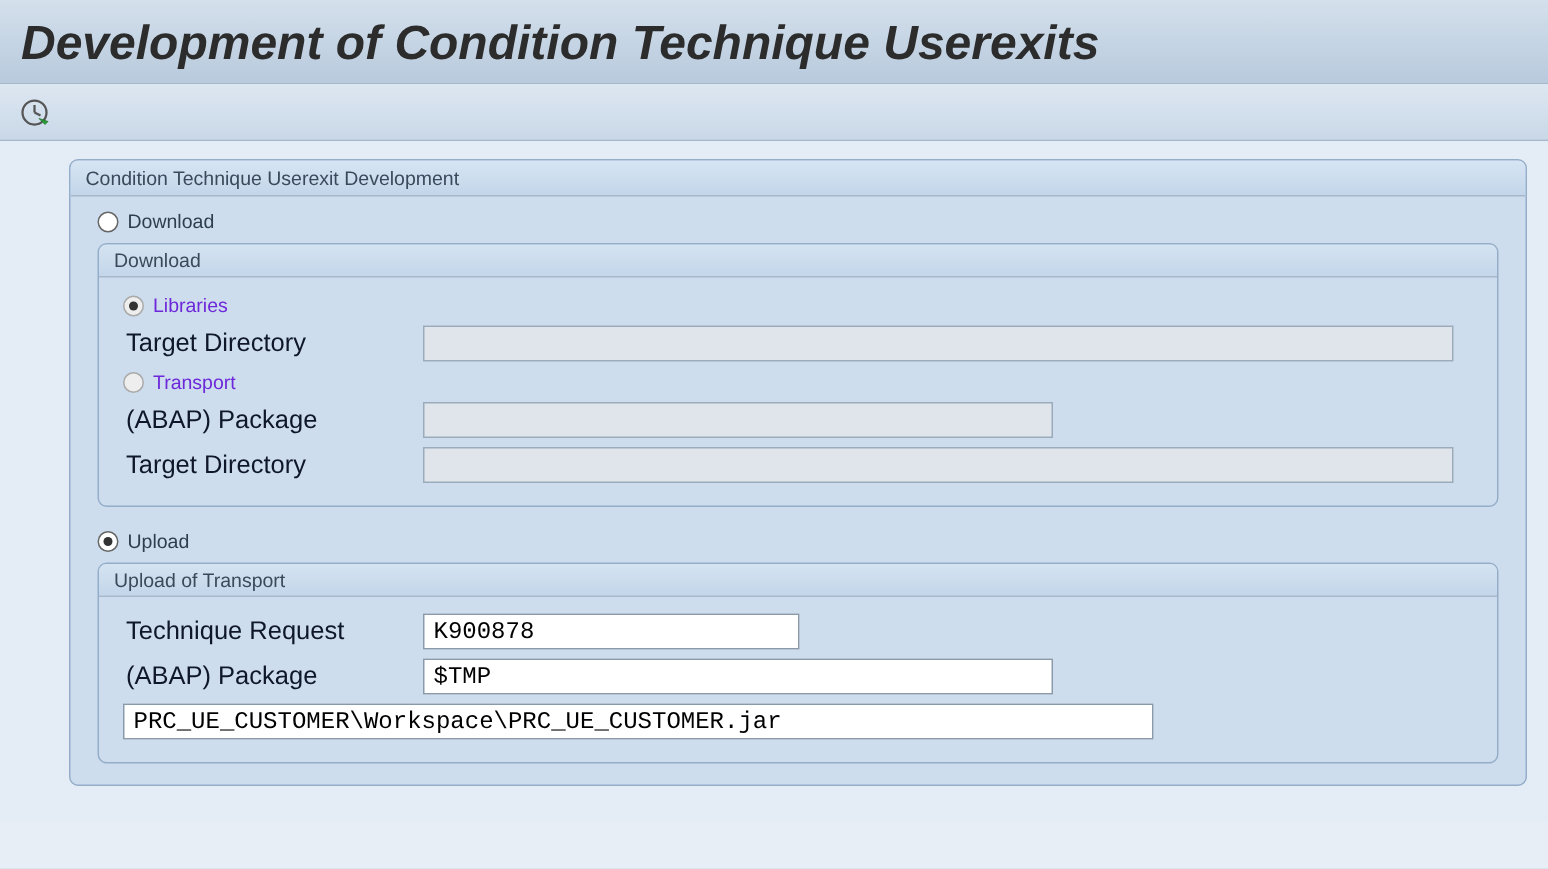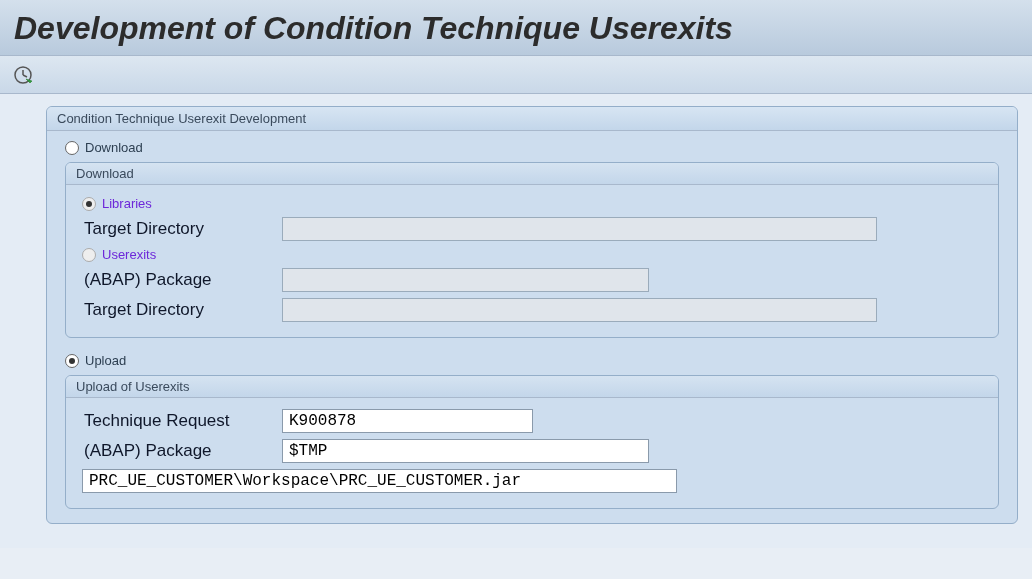--- a/index.html
+++ b/index.html
@@ -141,22 +141,22 @@
       font-family: "Courier New", monospace;
       font-size: 16px;
       height: 24px;
       line-height: 18px;
     }
     .form-input.readonly {
       background: #e0e5eb;
       border: 1px solid #9aabbb;
       color: #555;
     }
-    .w-full { width: 595px; }
-    .w-med { width: 367px; }
+    .w-full { width: 687px; }
+    .w-med { width: 420px; }
     .w-small { width: 251px; }
   </style>
 </head>
 <body>
 
 <div class="title-bar">
   <h1>Development of Condition Technique Userexits</h1>
 </div>
 
 <div class="toolbar">
@@ -188,21 +188,21 @@
             <span class="radio disabled selected"></span>
             <span class="radio-label disabled">Libraries</span>
           </div>
           <div class="form-row">
             <span class="form-label">Target Directory</span>
             <input class="form-input readonly w-full" readonly="" value="" style="">
           </div>
 
           <div class="radio-row">
             <span class="radio disabled"></span>
-            <span class="radio-label disabled">Userexits</span>
+            <span class="radio-label disabled">Transport</span>
           </div>
           <div class="form-row">
             <span class="form-label">(ABAP) Package</span>
             <input class="form-input readonly w-med" readonly="" value="" style="">
           </div>
           <div class="form-row">
             <span class="form-label">Target Directory</span>
             <input class="form-input readonly w-full" readonly="" value="" style="">
           </div>
 
@@ -210,21 +210,21 @@
       </div>
 
       <div style="height:8px;"></div>
 
       <div class="radio-row">
         <span class="radio selected"></span>
         <span class="radio-label">Upload</span>
       </div>
 
       <div class="inner-group">
-        <div class="inner-group-header">Upload of Userexits</div>
+        <div class="inner-group-header">Upload of Transport</div>
         <div class="inner-group-body">
 
           <div class="form-row">
             <span class="form-label">Technique Request</span>
             <input class="form-input w-small" style="background: rgb(255, 255, 255);" value="K900878">
           </div>
           <div class="form-row">
             <span class="form-label">(ABAP) Package</span>
             <input class="form-input w-med" style="background: rgb(255, 255, 255);" value="$TMP">
           </div>

